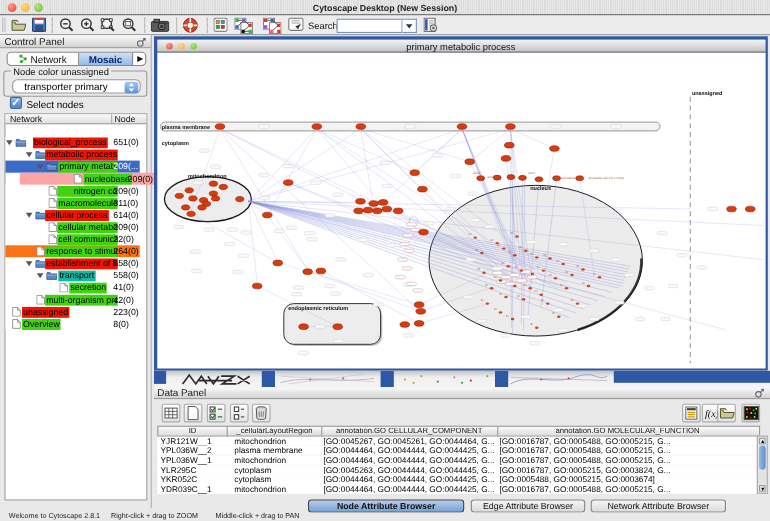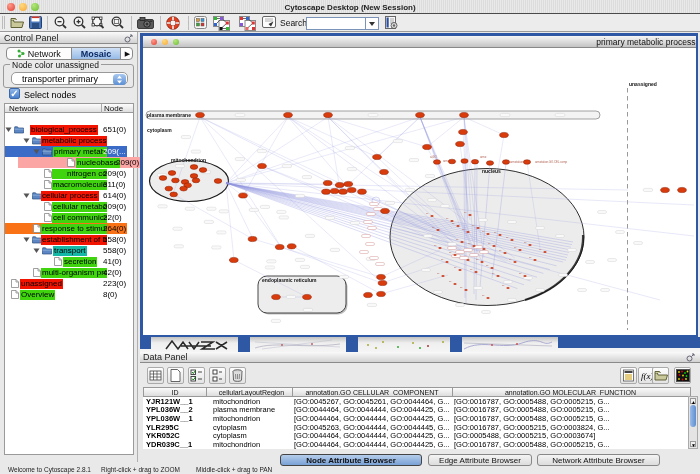--- a/index.html
+++ b/index.html
@@ -38,35 +38,35 @@
 #tree { position:absolute; left:4px; top:59px; width:130px; height:352px; background:#fff;
   border:1px solid #9a9a9a; }
 #treehdr { position:absolute; left:0; top:0; width:128px; height:9px;
   background:linear-gradient(#fcfcfc,#dedede); border-bottom:1px solid #9a9a9a; }
 #treehdr span { font-size:8px; color:#111; position:absolute; top:0px; }
 #netwin { position:absolute; left:140px; top:33px; width:558px; height:304px;
   background:#2e57a4; }
 #nettitle { position:absolute; left:2.5px; top:3px; width:553px; height:11.5px;
   background:linear-gradient(#f6f6f6,#c3c3c3); border-bottom:1px solid #888; }
 #nettitle .tl { position:absolute; top:2.5px; width:6.5px; height:6.5px; border-radius:50%; }
-#nettitle .cap { position:absolute; top:1px; width:100%; text-align:right; font-size:8.5px; color:#111; }
+#nettitle .cap { position:absolute; top:1px; width:100%; text-align:center; font-size:8.5px; color:#111; }
 #canvas { position:absolute; left:2.5px; top:14.5px; width:553px; height:287px; background:#fff; }
 #stripe { position:absolute; left:140px; top:337px; width:560px; height:15px; background:linear-gradient(#c2c2c2,#efefef 40%,#f5f5f5); overflow:hidden; }
 #dph { position:absolute; left:140px; top:352px; width:560px; height:11px;
   background:linear-gradient(#fafafa,#d2d2d2); border-bottom:1px solid #8a8a8a; }
 #dph span { font-size:9px; color:#222; position:absolute; left:3px; top:0px; }
 #dp { position:absolute; left:140px; top:363px; width:560px; height:103px; background:#e9e9e9; }
 .tbtn { position:absolute; width:17px; height:17px; border:1px solid #aaa; border-radius:2px;
   background:linear-gradient(#fdfdfd,#e3e3e3); }
 #dthead { position:absolute; left:3px; top:24px; width:548px; height:10px;
   background:linear-gradient(#fbfbfb,#dddddd); border:1px solid #999; }
 #dthead span { position:absolute; top:0.5px; font-size:7px; color:#111; text-align:center; white-space:nowrap; overflow:hidden; }
 .trow { position:absolute; left:143px; width:545px; height:8.7px; background:#fff; font-size:7.5px; }
 .trow span { position:absolute; top:0; white-space:nowrap; overflow:hidden; }
-.trow .c0 { left:3px; width:59px; font-weight:bold; }
+.trow .c0 { left:3px; width:59px; font-weight:normal; }
 .trow .c1 { left:70px; width:79px; }
 .trow .c2 { left:151px; width:158px; }
 .trow .c3 { left:311px; width:232px; }
 #dtabs { position:absolute; left:140px; top:453.5px; width:560px; height:14px; }
 .dtab { position:absolute; height:12px; border:1px solid #888; border-radius:3px;
   font-size:8px; line-height:11px; text-align:center; background:linear-gradient(#f4f4f4,#dcdcdc); color:#111;}
 .dtab.sel { background:linear-gradient(#b6cdeb,#78a1d6); border:1.5px solid #444; font-weight:bold; }
 #statusbar { position:absolute; left:0; top:466px; width:700px; height:8px; background:#e9e9e9; }
 .st { position:absolute; top:0px; font-size:6.5px; color:#222; white-space:nowrap; }
 .icon { position:absolute; top:1.5px; }

